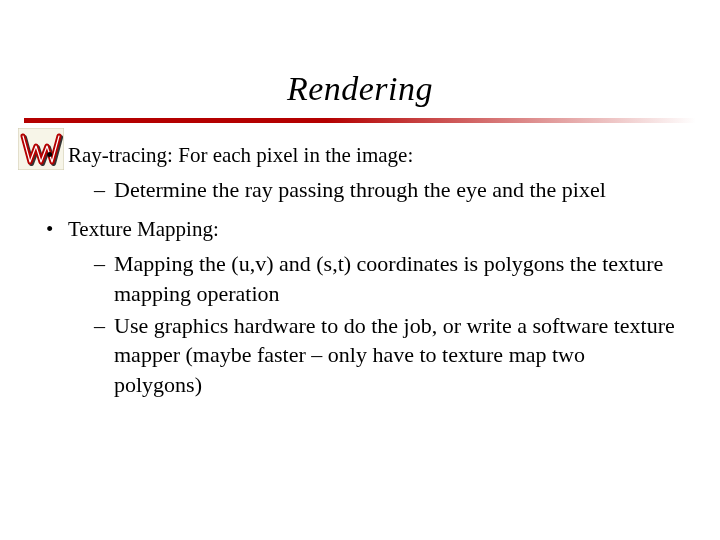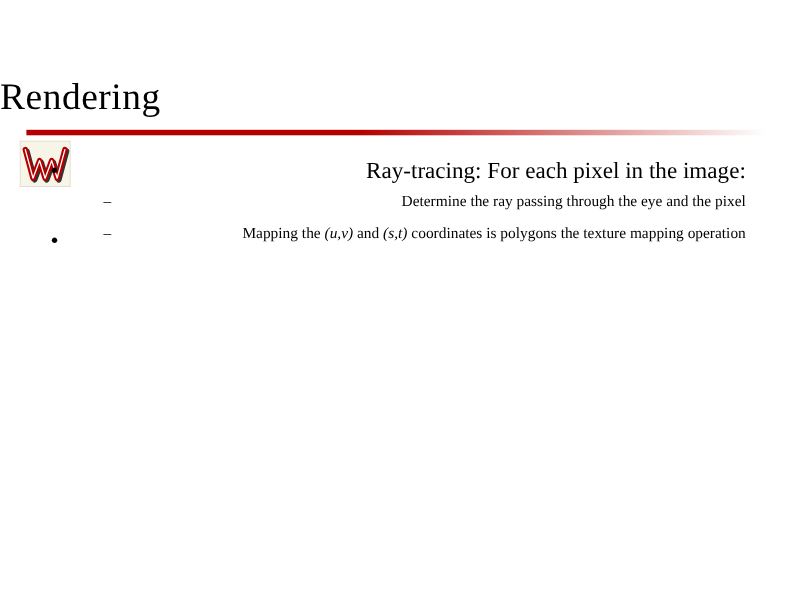--- a/index.html
+++ b/index.html
@@ -1,28 +1,28 @@
 <!DOCTYPE html>
 <html><head>
 <meta charset="utf-8">
 <style>
   * { margin: 0; padding: 0; box-sizing: border-box; }
   html, body { width: 720px; height: 540px; background: #fff; font-family: "Times New Roman", Times, serif; color: #000; }
   .slide { position: relative; width: 720px; height: 540px; padding: 0; }
   .logo { position: absolute; top: 58px; left: 18px; width: 46px; height: 42px; }
-  .title { font-size: 34px; font-weight: 400; margin-top: 70px; letter-spacing: 0.5px; }
+  .title { text-align: center; font-size: 34px; font-weight: 400; margin-top: 70px; letter-spacing: 0.5px; font-style: italic; }
   .rule { margin: 10px 24px 0 24px; height: 5px; background: linear-gradient(to right, #b40000 0%, #b40000 45%, #fff 100%); }
   .content { margin: 18px 42px 0 42px; }
-  ul.top { list-style: none; text-align: right; }
+  ul.top { list-style: none; }
   ul.top > li { position: relative; padding-left: 26px; font-size: 21px; line-height: 1.35; margin-top: 4px; }
   ul.top > li::before { content: "•"; position: absolute; left: 4px; top: 0; font-size: 21px; }
   ul.sub { list-style: none; margin: 6px 0 10px 24px; }
-  ul.sub > li { position: relative; padding-left: 22px; font-size: 14px; line-height: 1.35; margin-bottom: 2px; }
+  ul.sub > li { position: relative; padding-left: 22px; font-size: 22px; line-height: 1.35; margin-bottom: 2px; }
   ul.sub > li::before { content: "–"; position: absolute; left: 2px; top: 0; }
-  .italic { font-style: italic; }
+  .italic { }
   .footer { position: absolute; bottom: 26px; left: 0; width: 100%; font-size: 14px; }
 </style>
 </head>
 <body>
 
 <div class="slide">
 
   <div class="logo">
     <svg viewBox="0 0 46 42" width="46" height="42">
       <rect x="0" y="0" width="46" height="42" fill="#f7f5e8" stroke="#cfcab0" stroke-width="1"></rect>
@@ -37,24 +37,26 @@
 
   <div class="content">
     <ul class="top">
       <li>
         <span>Ray-tracing: For each pixel in the image:</span>
         <ul class="sub">
           <li>Determine the ray passing through the eye and the pixel</li>
         </ul>
       </li>
       <li>
+        <span>Texture Mapping:</span>
         <ul class="sub">
           <li>
             <span>Mapping the </span><span class="italic">(u,v)</span><span> and </span><span class="italic">(s,t)</span><span> coordinates is polygons the texture mapping operation</span>
           </li>
+          <li>Use graphics hardware to do the job, or write a software texture mapper (maybe faster – only have to texture map two polygons)</li>
         </ul>
       </li>
     </ul>
   </div>
 
   <div class="footer">
     
     
   </div>
 

